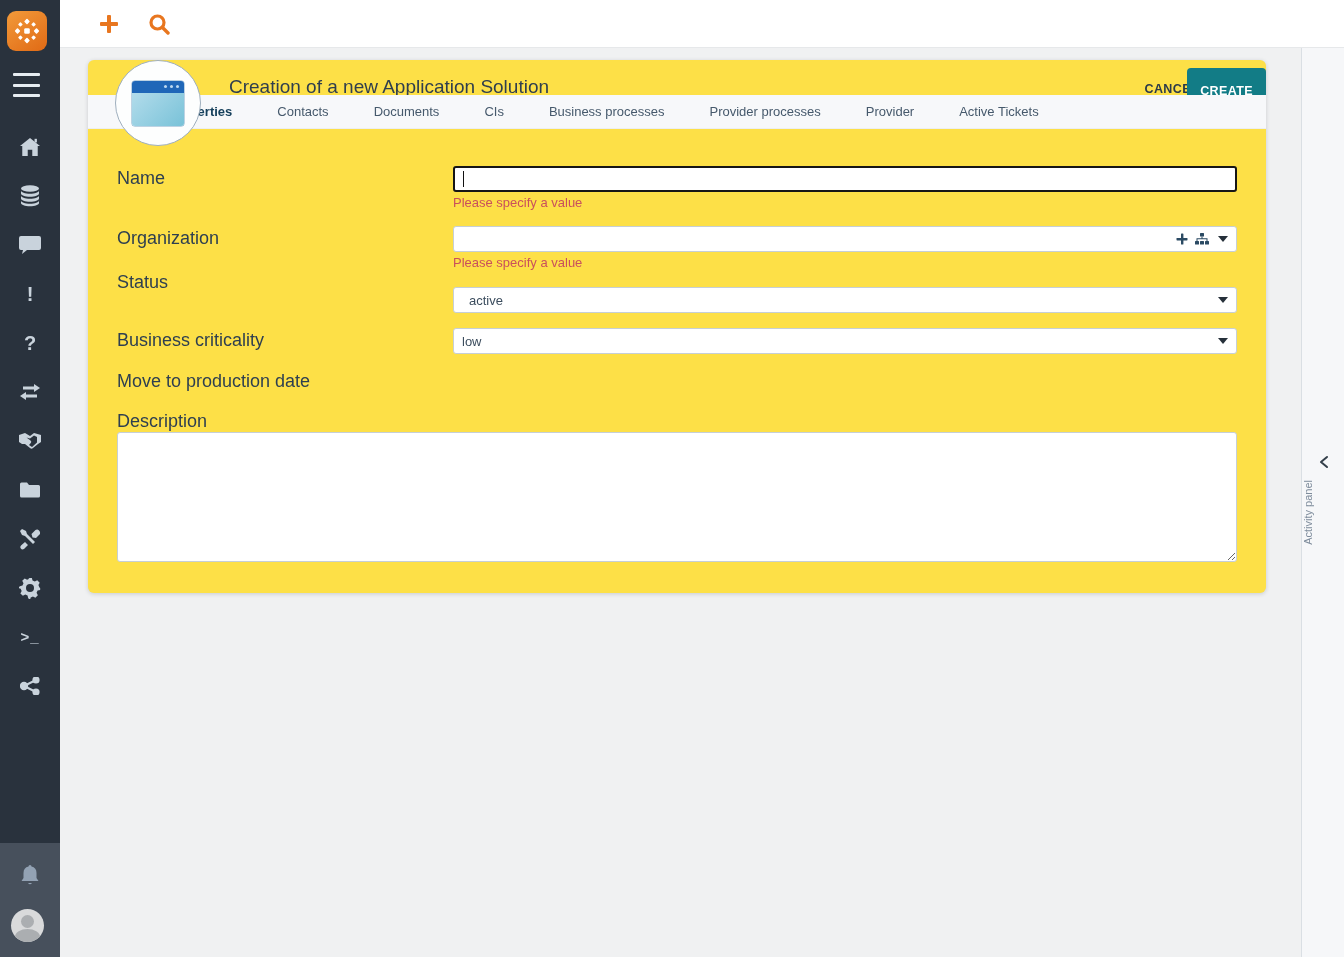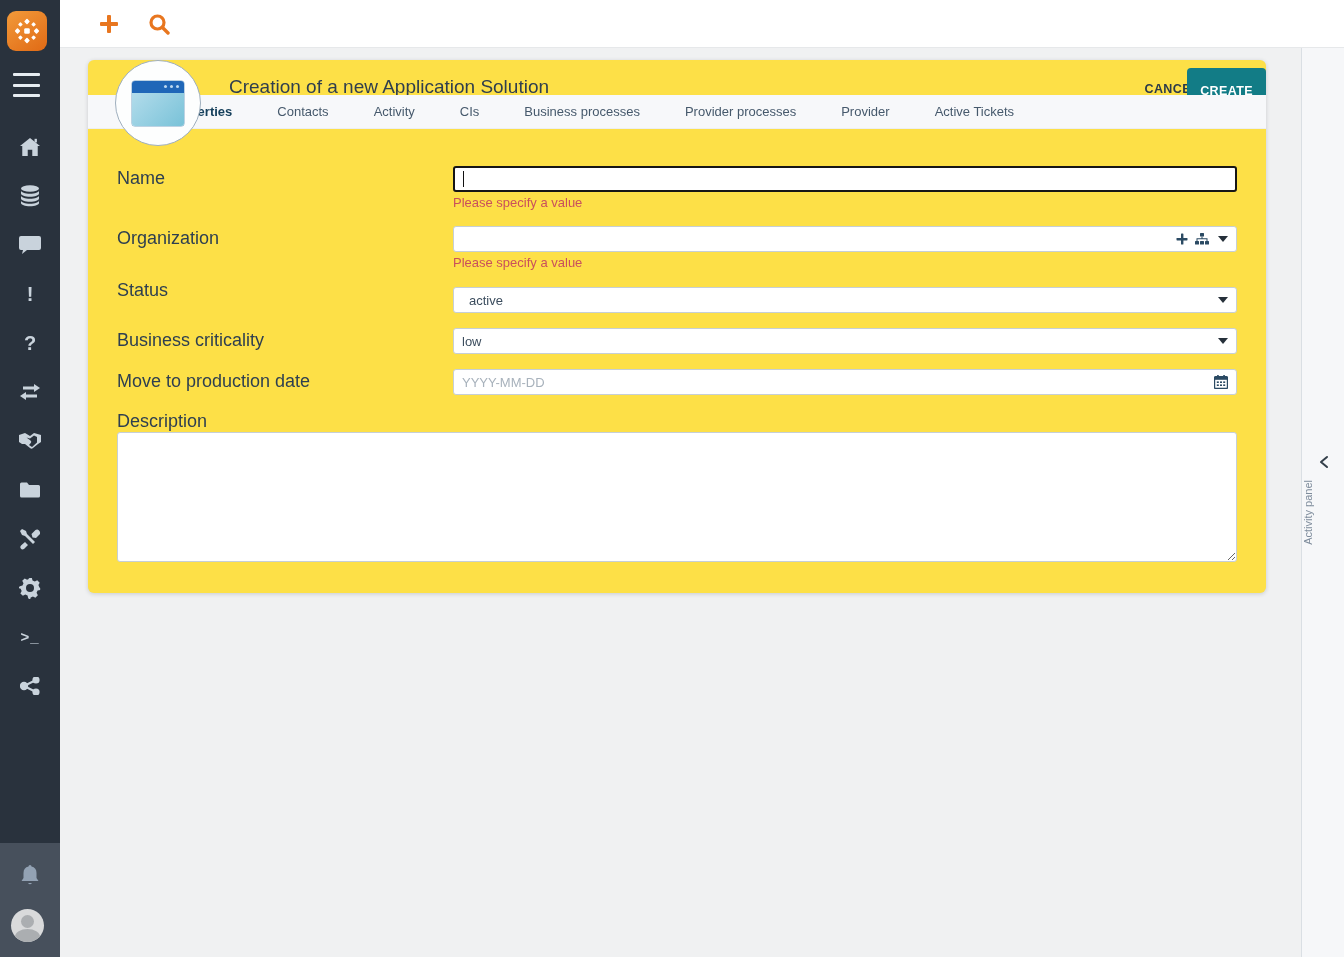--- a/index.html
+++ b/index.html
@@ -215,21 +215,21 @@
     </div>
   </div>
 
   <div class="page-title">Creation of a new Application Solution</div>
   <button class="cancel-btn">CANCEL</button>
   <button class="create-btn">CREATE</button>
 
   <div class="tabrow">
     <div class="tab active">Properties</div>
     <div class="tab">Contacts</div>
-    <div class="tab">Activity</div>
+    <div class="tab">Documents</div>
     <div class="tab">CIs</div>
     <div class="tab">Business processes</div>
     <div class="tab">Provider processes</div>
     <div class="tab">Provider</div>
     <div class="tab">Active Tickets</div>
   </div>
 
   <div class="flabel" style="top:108px;">Name</div>
   <div class="finput focused" style="top:106px;">
     <span class="caret-bar"></span>
@@ -248,48 +248,29 @@
           <rect x="0" y="8" width="4" height="3.4" rx="0.5"></rect>
           <rect x="5" y="8" width="4" height="3.4" rx="0.5"></rect>
           <rect x="10" y="8" width="4" height="3.4" rx="0.5"></rect>
           <path d="M6.5 3.4 L6.5 5.2 L1.5 5.2 L1.5 8 L2.5 8 L2.5 6.2 L11.5 6.2 L11.5 8 L12.5 8 L12.5 5.2 L7.5 5.2 L7.5 3.4 Z"></path>
         </svg>
       <span class="sel-caret" style="margin-left:2px;"></span>
     </span>
   </div>
   <div class="error-msg" style="top:195px;">Please specify a value</div>
 
-  <div class="flabel" style="top:220px;">Status</div>
+  <div class="flabel" style="top:212px;">Status</div>
   <div class="finput" style="top:227px;padding-left:15px;">
     <span>active</span>
     <span class="sel-caret"></span>
   </div>
 
   <div class="flabel" style="top:270px;">Business criticality</div>
   <div class="finput" style="top:268px;gap:36px;">
     <span>low</span>
     <span class="sel-caret"></span>
   </div>
 
   <div class="flabel" style="top:311px;text-align:right;">Move to production date</div>
-  <div class="finput" style="top:309px;">
-    <span class="placeholder">YYYY-MM-DD</span>
-    <span class="ficons">
-      <svg width="14" height="14" viewBox="0 0 14 14" fill="#2B4A63">
-          <rect x="0.5" y="1.8" width="13" height="11.7" rx="1.2" fill="none" stroke="#2B4A63" stroke-width="1.4"></rect>
-          <rect x="0.5" y="1.8" width="13" height="3" fill="#2B4A63"></rect>
-          <rect x="3" y="0" width="1.8" height="3" rx="0.5"></rect>
-          <rect x="9.2" y="0" width="1.8" height="3" rx="0.5"></rect>
-          <g>
-            <rect x="2.8" y="6.4" width="2" height="1.6"></rect>
-            <rect x="6" y="6.4" width="2" height="1.6"></rect>
-            <rect x="9.2" y="6.4" width="2" height="1.6"></rect>
-            <rect x="2.8" y="9.4" width="2" height="1.6"></rect>
-            <rect x="6" y="9.4" width="2" height="1.6"></rect>
-            <rect x="9.2" y="9.4" width="2" height="1.6"></rect>
-          </g>
-        </svg>
-    </span>
-  </div>
 
   <div class="flabel" style="top:351px;">Description</div>
   <textarea class="desc-area" style=""></textarea>
 </div>
 
 </body></html>

